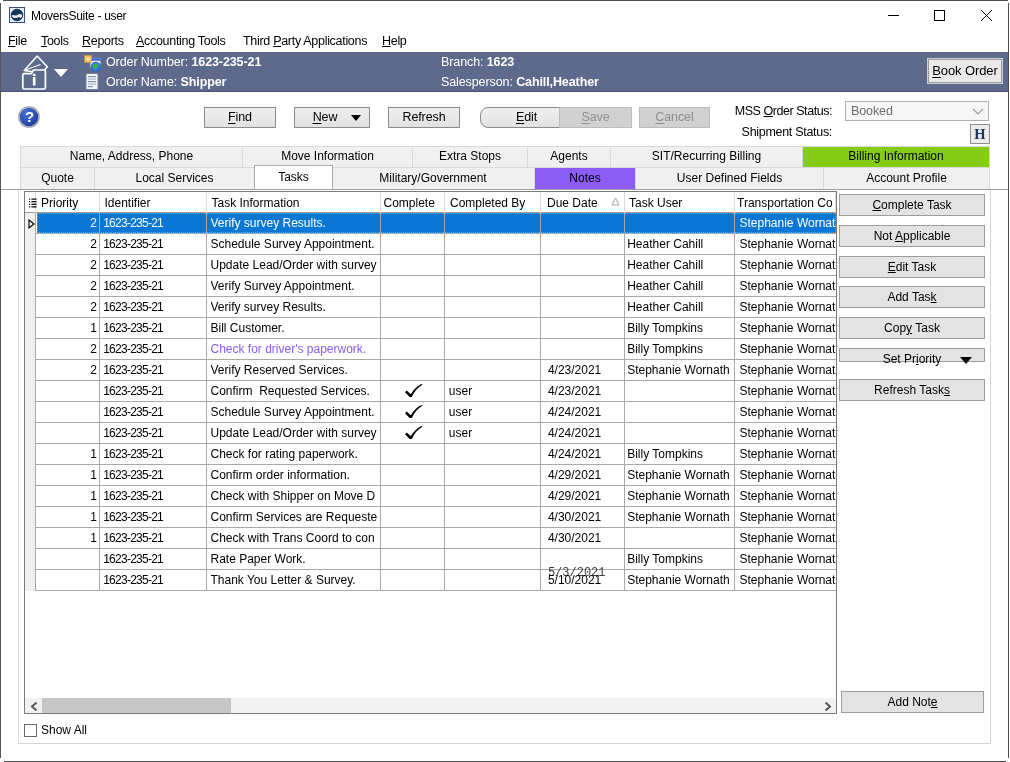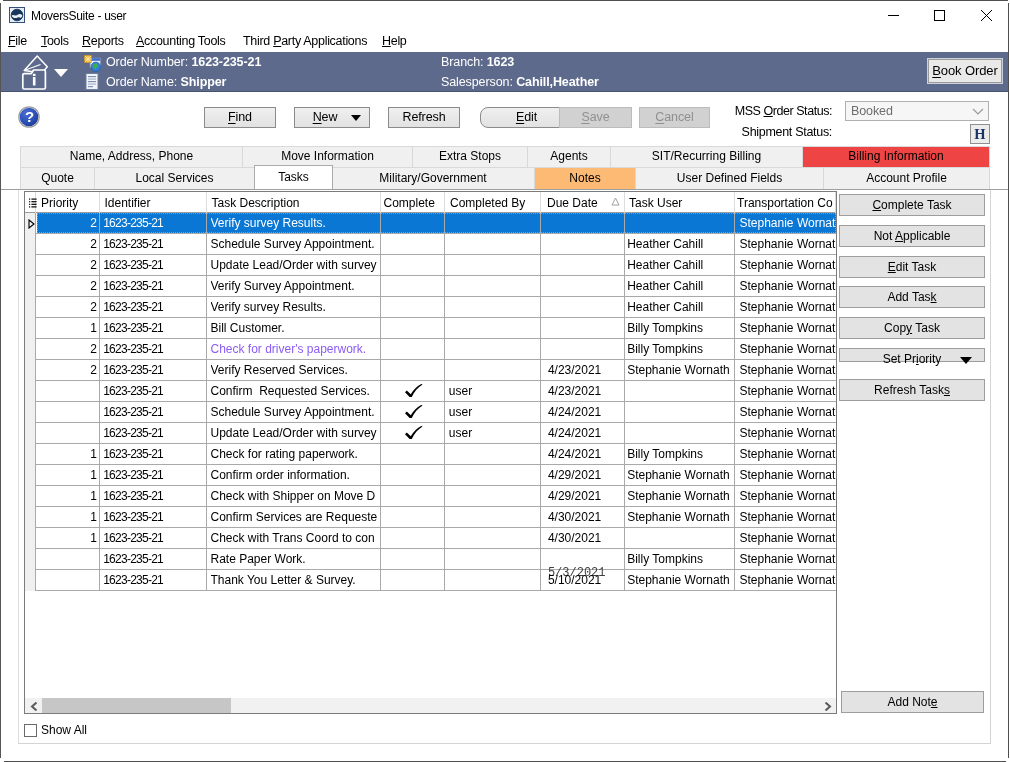--- a/index.html
+++ b/index.html
@@ -119,42 +119,42 @@
     </div>
   </div>
 
   <div class="abs" style="left:1px;top:146px;width:1008px;height:610.5px;background:#fff;"></div>
   <div id="tabs1" class="abs" style="left: 20px; top: 146px; width: 970px; height: 20.5px; font-size: 12px; color: rgb(0, 0, 0); border-top: 1px solid rgb(217, 217, 217);">
       <div class="abs" style="left: 0px; top: 0px; width: 223px; height: 20.5px; border-right: 1px solid rgb(217, 217, 217); background: rgb(240, 240, 240); text-align: center; line-height: 18.5px; border-left: 1px solid rgb(217, 217, 217);">Name, Address, Phone</div>
       <div class="abs" style="left: 223px; top: 0px; width: 170px; height: 20.5px; border-right: 1px solid rgb(217, 217, 217); background: rgb(240, 240, 240); text-align: center; line-height: 18.5px;">Move Information</div>
       <div class="abs" style="left: 393px; top: 0px; width: 115px; height: 20.5px; border-right: 1px solid rgb(217, 217, 217); background: rgb(240, 240, 240); text-align: center; line-height: 18.5px;">Extra Stops</div>
       <div class="abs" style="left: 508px; top: 0px; width: 83px; height: 20.5px; border-right: 1px solid rgb(217, 217, 217); background: rgb(240, 240, 240); text-align: center; line-height: 18.5px;">Agents</div>
       <div class="abs" style="left: 591px; top: 0px; width: 192px; height: 20.5px; border-right: 1px solid rgb(217, 217, 217); background: rgb(240, 240, 240); text-align: center; line-height: 18.5px;">SIT/Recurring Billing</div>
-      <div class="abs" style="left: 783px; top: 0px; width: 187px; height: 20.5px; border-right: 1px solid rgb(217, 217, 217); background: #ef4444; text-align: center; line-height: 18.5px;">Billing Information</div>
+      <div class="abs" style="left: 783px; top: 0px; width: 187px; height: 20.5px; border-right: 1px solid rgb(217, 217, 217); background: #84cc16; text-align: center; line-height: 18.5px;">Billing Information</div>
     </div>
   <div id="tabs2" class="abs" style="left: 20px; top: 166.5px; width: 970px; height: 21.5px; font-size: 12px; color: rgb(0, 0, 0); border-top: 1px solid rgb(217, 217, 217);">
       <div class="abs" style="left: 0px; top: 0px; width: 75px; height: 22px; border-right: 1px solid rgb(217, 217, 217); background: rgb(240, 240, 240); text-align: center; line-height: 20px; border-left: 1px solid rgb(217, 217, 217);">Quote</div>
       <div class="abs" style="left: 75px; top: 0px; width: 160px; height: 22px; border-right: 1px solid rgb(217, 217, 217); background: rgb(240, 240, 240); text-align: center; line-height: 20px;">Local Services</div>
       <div class="abs" style="left: 235px; top: 0px; width: 77px; height: 22px; border-right: 1px solid rgb(217, 217, 217); background: rgb(240, 240, 240); text-align: center; line-height: 20px;"></div>
       <div class="abs" style="left: 312px; top: 0px; width: 203px; height: 22px; border-right: 1px solid rgb(217, 217, 217); background: rgb(240, 240, 240); text-align: center; line-height: 20px;">Military/Government</div>
-      <div class="abs" style="left: 515px; top: 0px; width: 101px; height: 22px; border-right: 1px solid rgb(217, 217, 217); background: #fdba74; text-align: center; line-height: 20px;">Notes</div>
+      <div class="abs" style="left: 515px; top: 0px; width: 101px; height: 22px; border-right: 1px solid rgb(217, 217, 217); background: #8b5cf6; text-align: center; line-height: 20px;">Notes</div>
       <div class="abs" style="left: 616px; top: 0px; width: 188px; height: 22px; border-right: 1px solid rgb(217, 217, 217); background: rgb(240, 240, 240); text-align: center; line-height: 20px;">User Defined Fields</div>
       <div class="abs" style="left: 804px; top: 0px; width: 166px; height: 22px; border-right: 1px solid rgb(217, 217, 217); background: rgb(240, 240, 240); text-align: center; line-height: 20px;">Account Profile</div>
     </div>
   <div class="abs" style="left:1px;top:188.5px;width:1008px;height:1px;background:#a0a0a0;"></div>
 
   <div class="abs" style="left:254px;top:164.5px;width:79px;height:24.5px;background:#fff;border:1px solid #ababab;border-bottom:none;font-size:12px;text-align:center;line-height:22px;z-index:5;">Tasks</div>
 
   <div class="abs" style="left:18px;top:189.5px;width:972.5px;height:554px;background:#fff;border-right:1px solid #d4d4d4;border-bottom:1px solid #d4d4d4;border-left:1px solid #dcdcdc;"></div>
 
   <div id="grid" class="abs" style="left:24px;top:191px;width:812.5px;height:523px;border:1px solid #7b7b7b;background:#fff;font-size:12px;color:#000;overflow:hidden;">
       <div class="abs" style="left:0;top:0;width:811px;height:20.5px;background:#fff;border-bottom:1px solid #9b9b9b;">
         <span class="abs lbl" style="left:16px;top:3.5px;">Priority</span>
         <span class="abs lbl" style="left:79.5px;top:3.5px;">Identifier</span>
-        <span class="abs lbl" style="left:186.5px;top:3.5px;">Task Description</span>
+        <span class="abs lbl" style="left:186.5px;top:3.5px;">Task Information</span>
         <span class="abs lbl" style="left:358.5px;top:3.5px;">Complete</span>
         <span class="abs lbl" style="left:425px;top:3.5px;">Completed By</span>
         <span class="abs lbl" style="left:522px;top:3.5px;">Due Date</span>
         <span class="abs lbl" style="left:604px;top:3.5px;">Task User</span>
         <span class="abs lbl" style="left:712px;top:3.5px;">Transportation Co</span>
         <div class="abs" style="left:10px;top:0;width:1px;height:20.5px;background:#dcdcdc;"></div>
         <div class="abs" style="left:74px;top:0;width:1px;height:20.5px;background:#dcdcdc;"></div>
         <div class="abs" style="left:181px;top:0;width:1px;height:20.5px;background:#dcdcdc;"></div>
         <div class="abs" style="left:354.5px;top:0;width:1px;height:20.5px;background:#dcdcdc;"></div>
         <div class="abs" style="left:419px;top:0;width:1px;height:20.5px;background:#dcdcdc;"></div>

